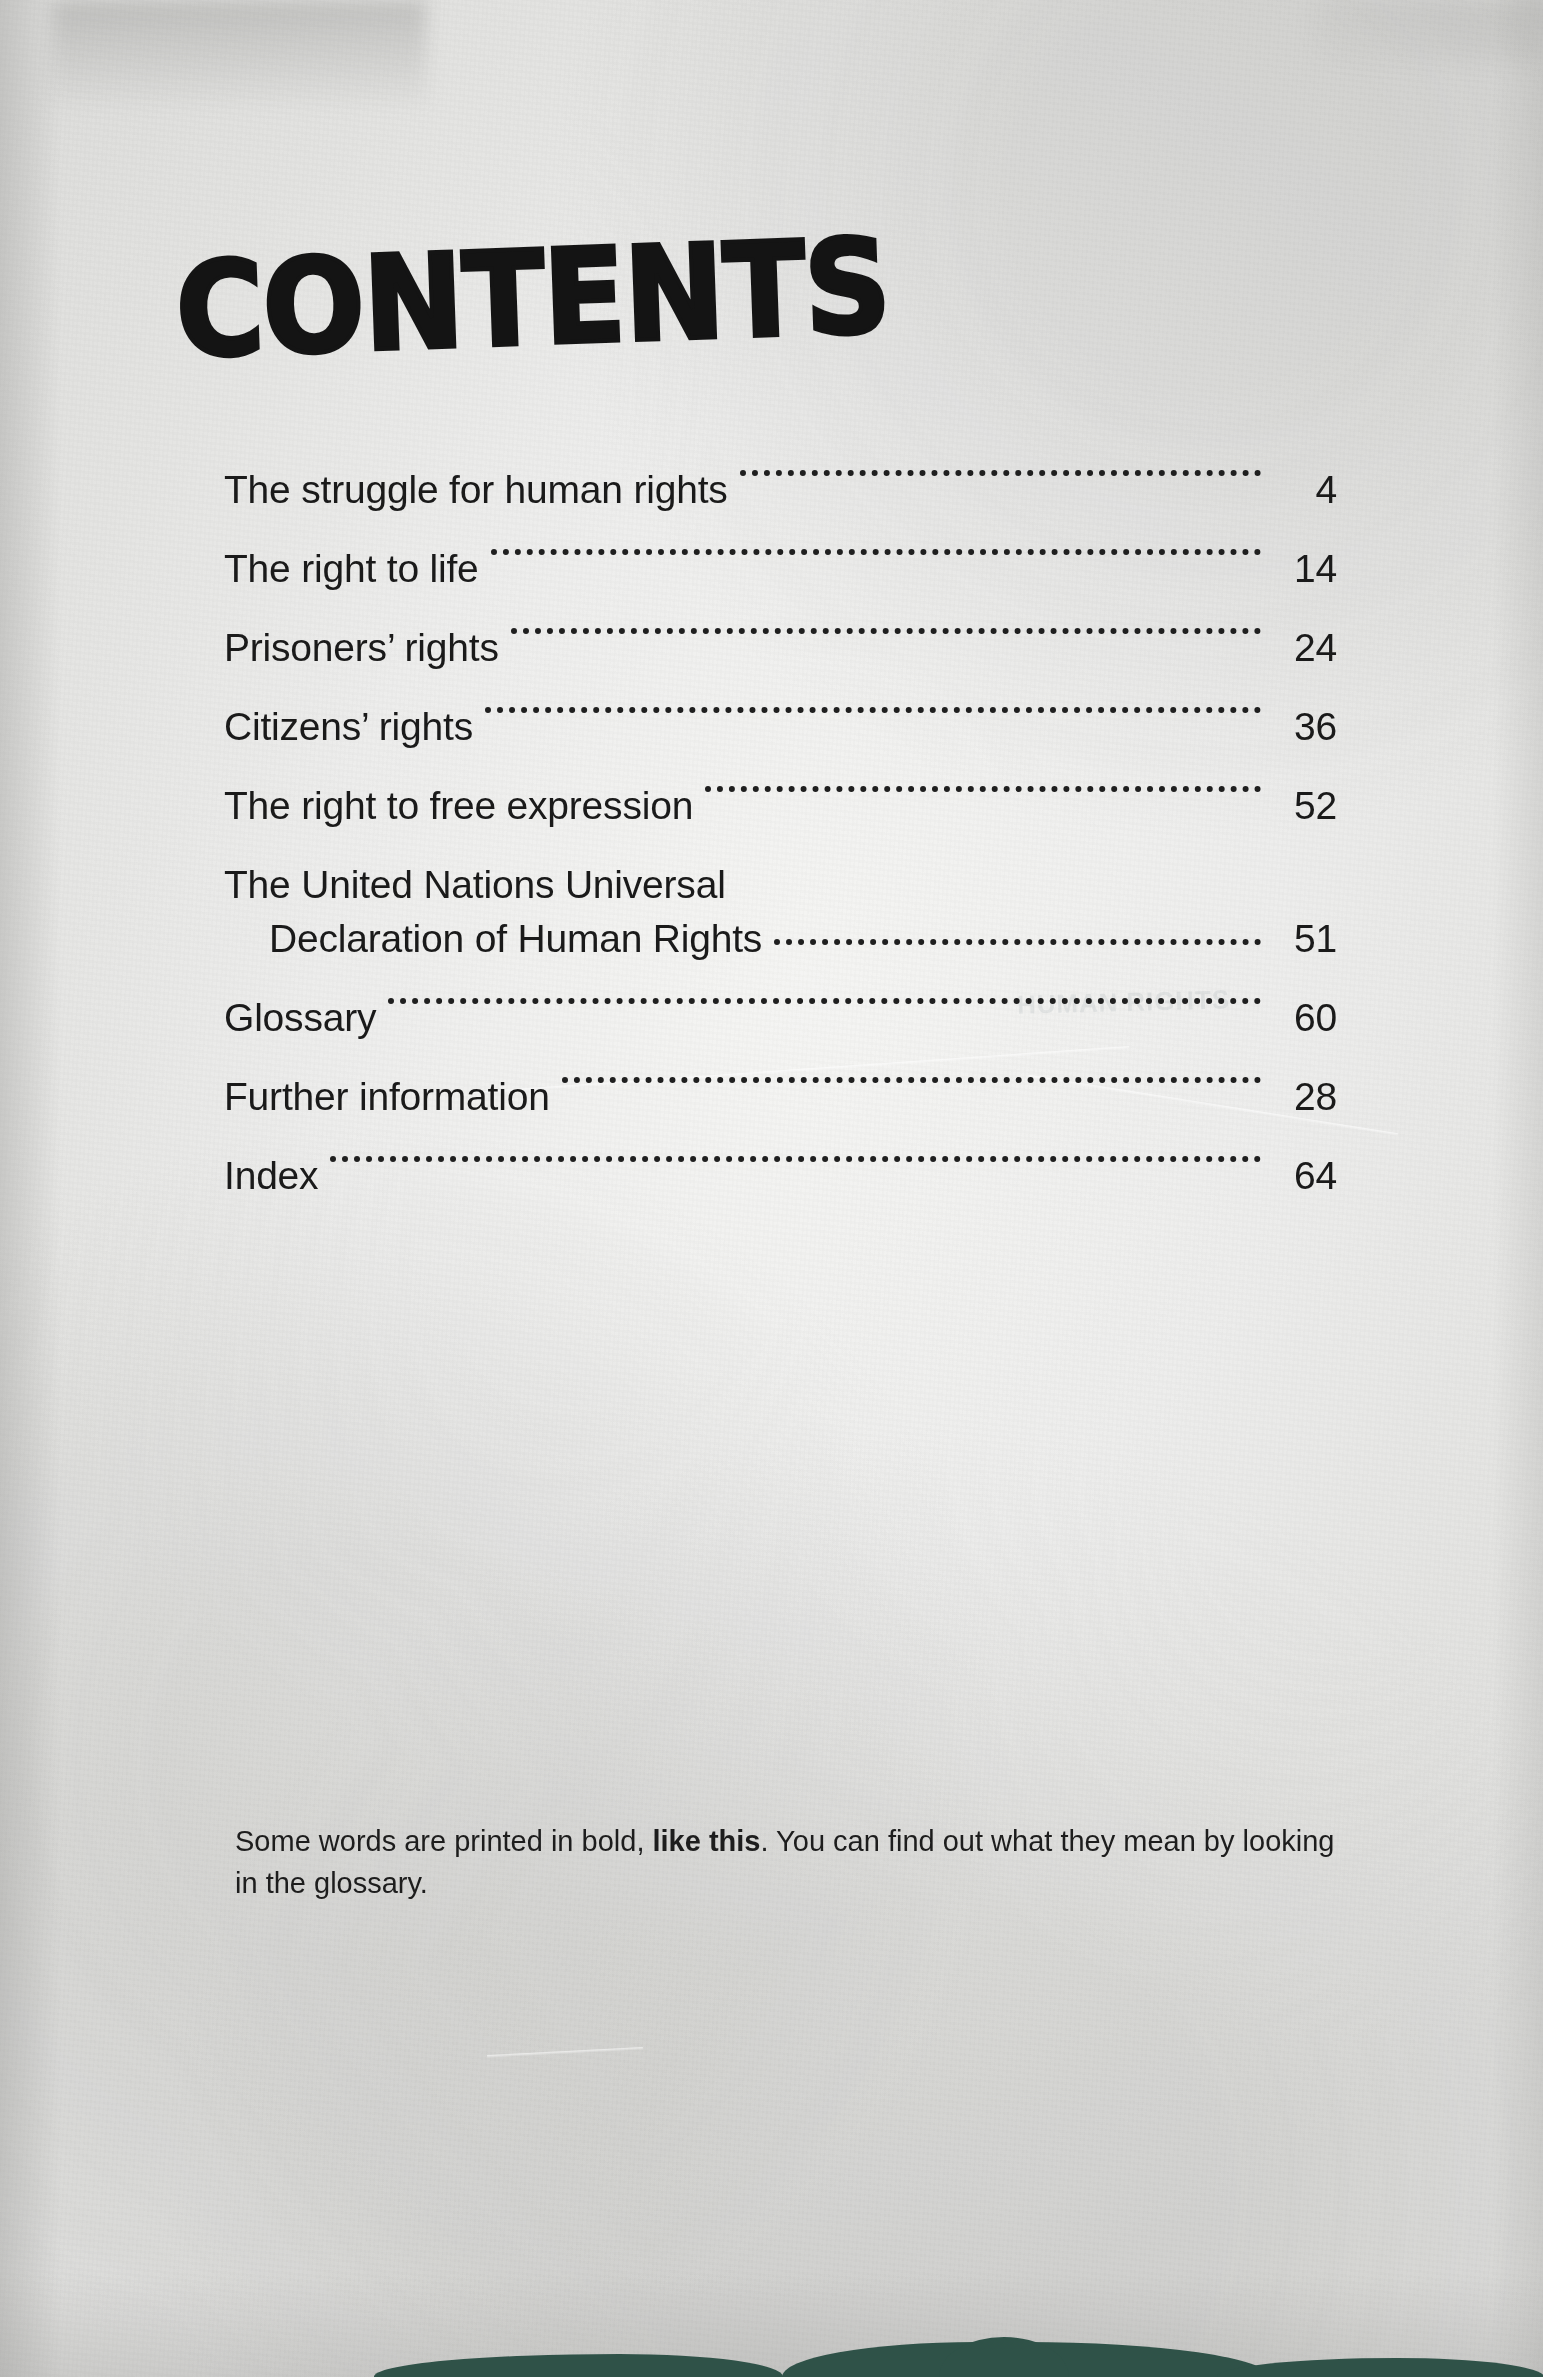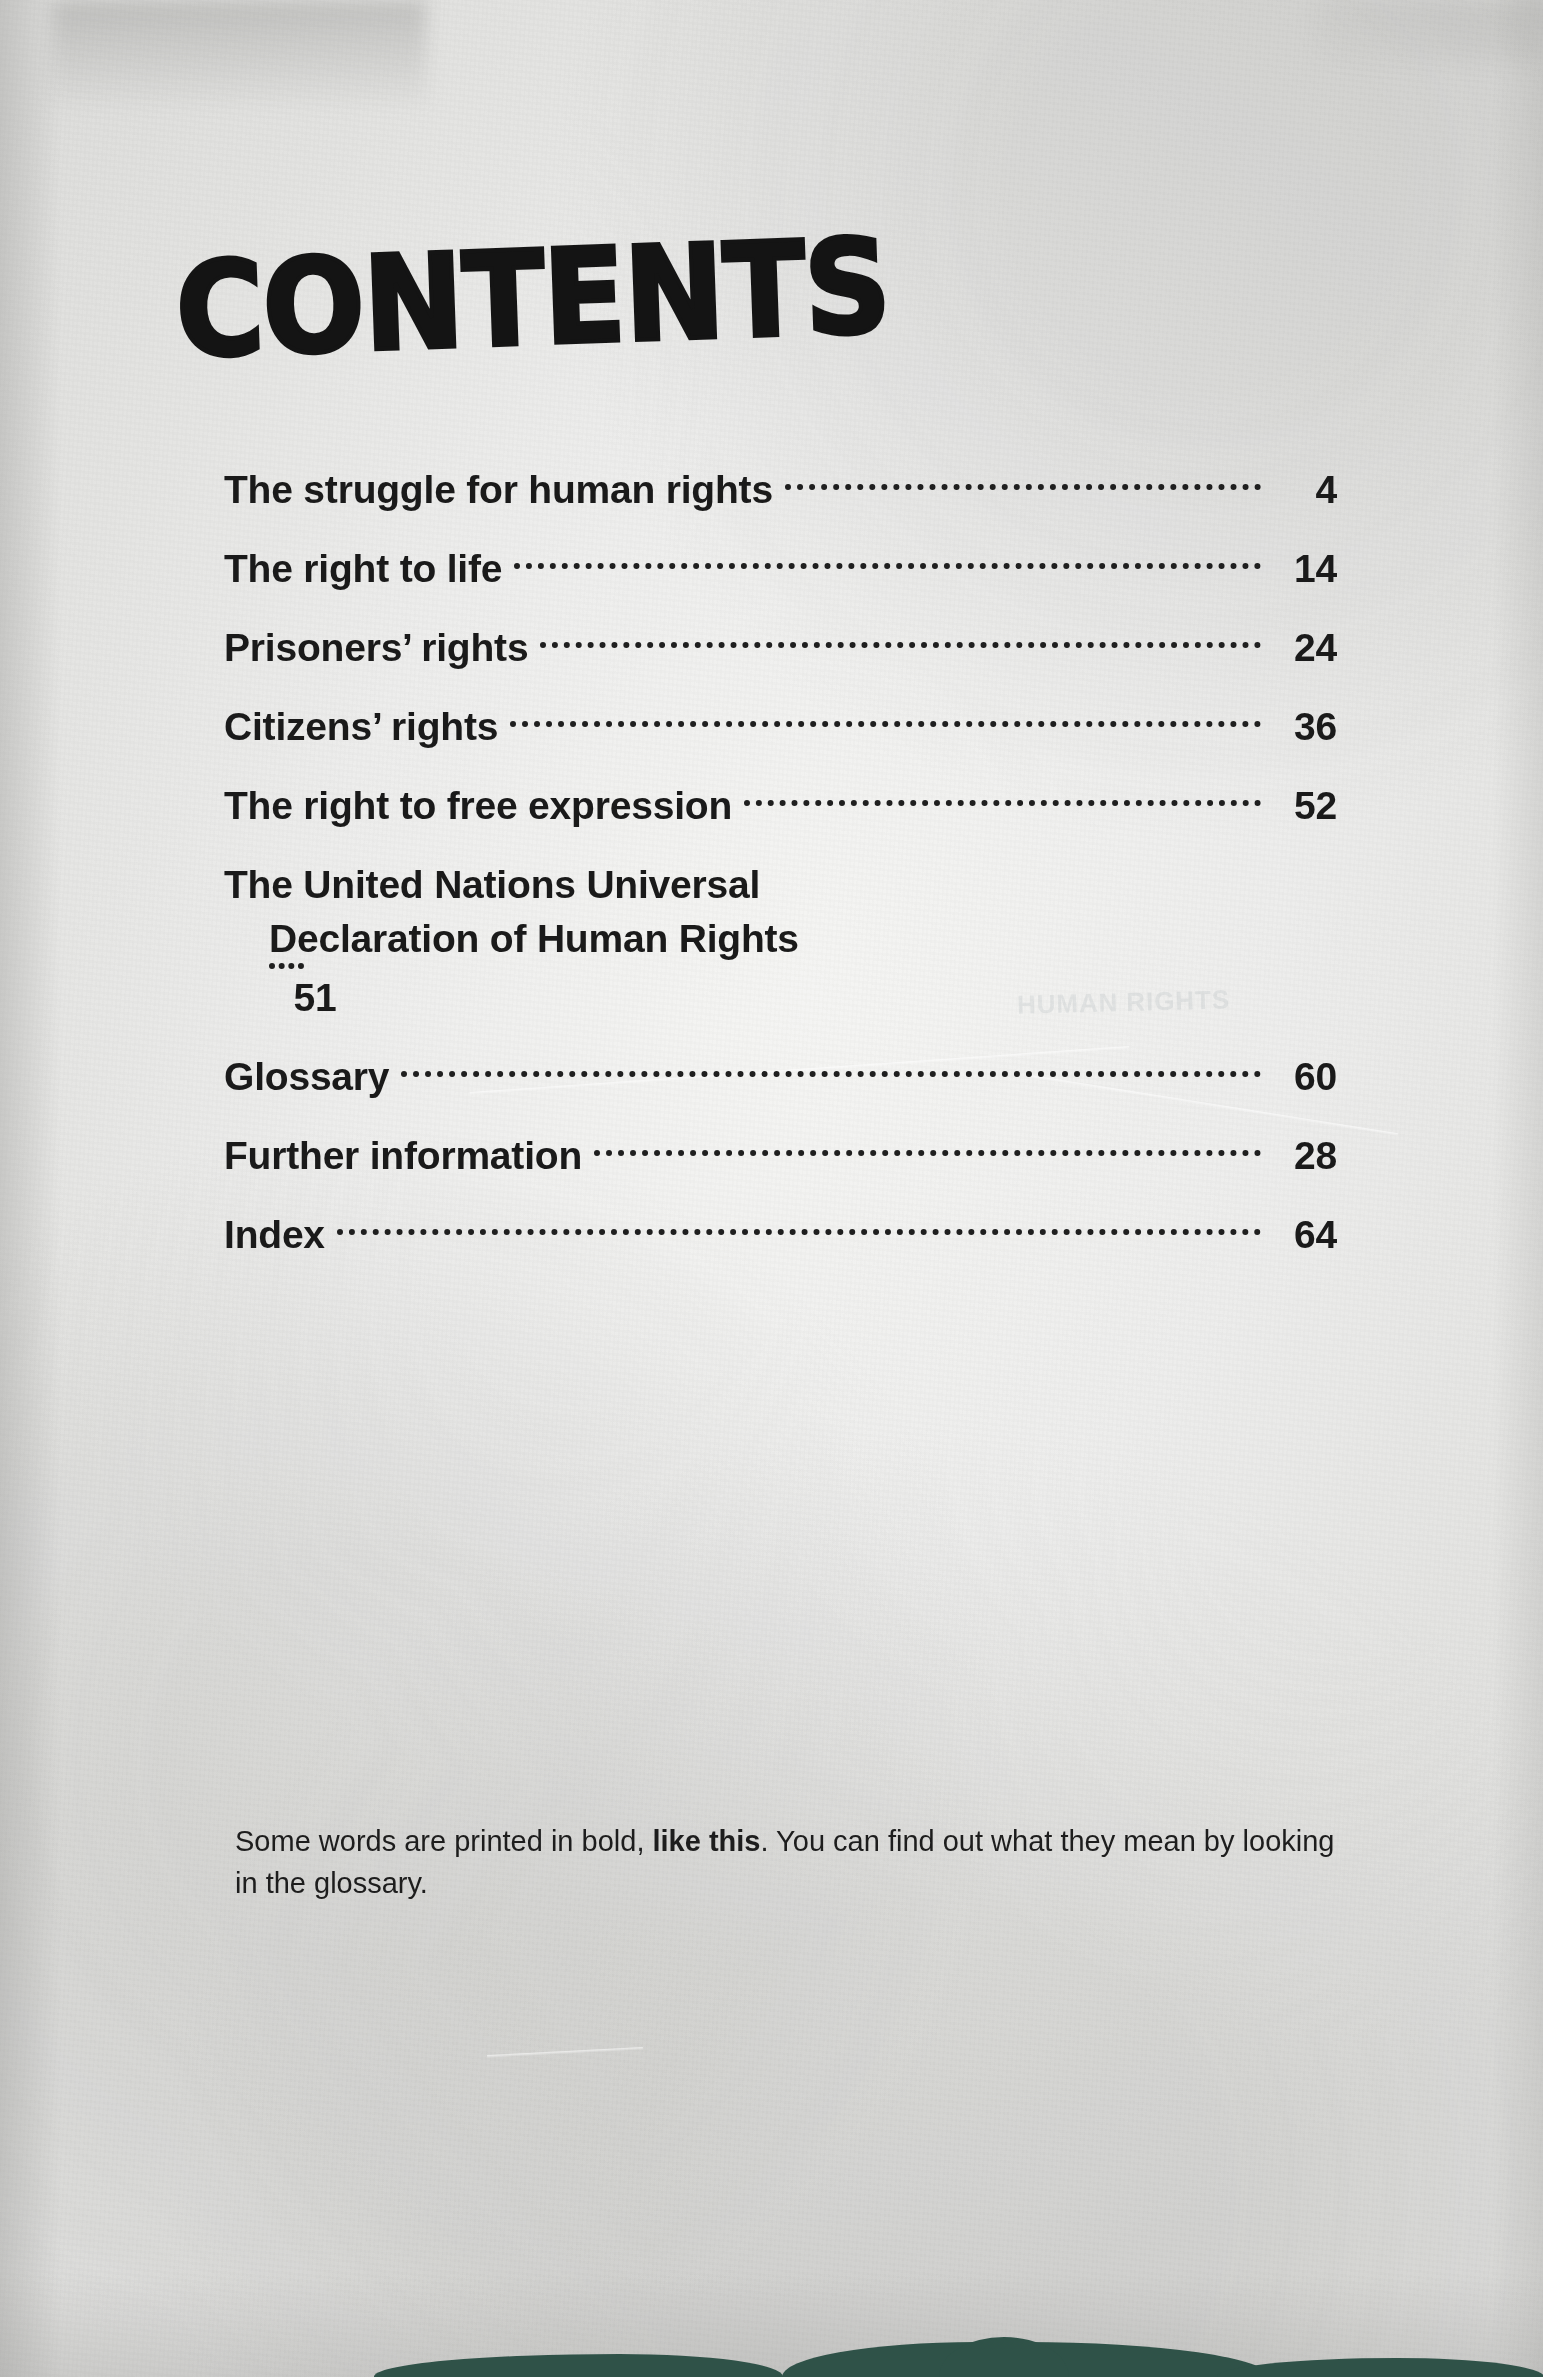--- a/index.html
+++ b/index.html
@@ -115,24 +115,24 @@
     -webkit-text-stroke: 4.3px #141414;
   }
   .toc {
     position: absolute;
     left: 224px;
     top: 468px;
     width: 1113px;
   }
   .toc-row {
     display: flex;
-    align-items: center;
+    align-items: flex-start;
     margin-bottom: 35px;
     font-size: 39px;
-    font-weight: 700;
+    font-weight: 400;
     color: #1a1a1a;
     letter-spacing: -0.2px;
   }
   .toc-row .label {
     white-space: nowrap;
     padding-right: 12px;
   }
   .toc-row .leader {
     flex: 1 1 auto;
     position: relative;
@@ -155,21 +155,20 @@
   }
   .toc-row.multiline .line1 {
     display: block;
     white-space: nowrap;
   }
   .toc-row.multiline .line2 {
     display: flex;
     align-items: baseline;
     padding-left: 45px;
     margin-top: 10.4px;
-    flex-direction: column;
   }
   .note {
     position: absolute;
     left: 223px;
     top: 1791px;
     width: 1130px;
     font-size: 29px;
     line-height: 1.45;
     color: #1d1d1d;
     font-weight: 400;

